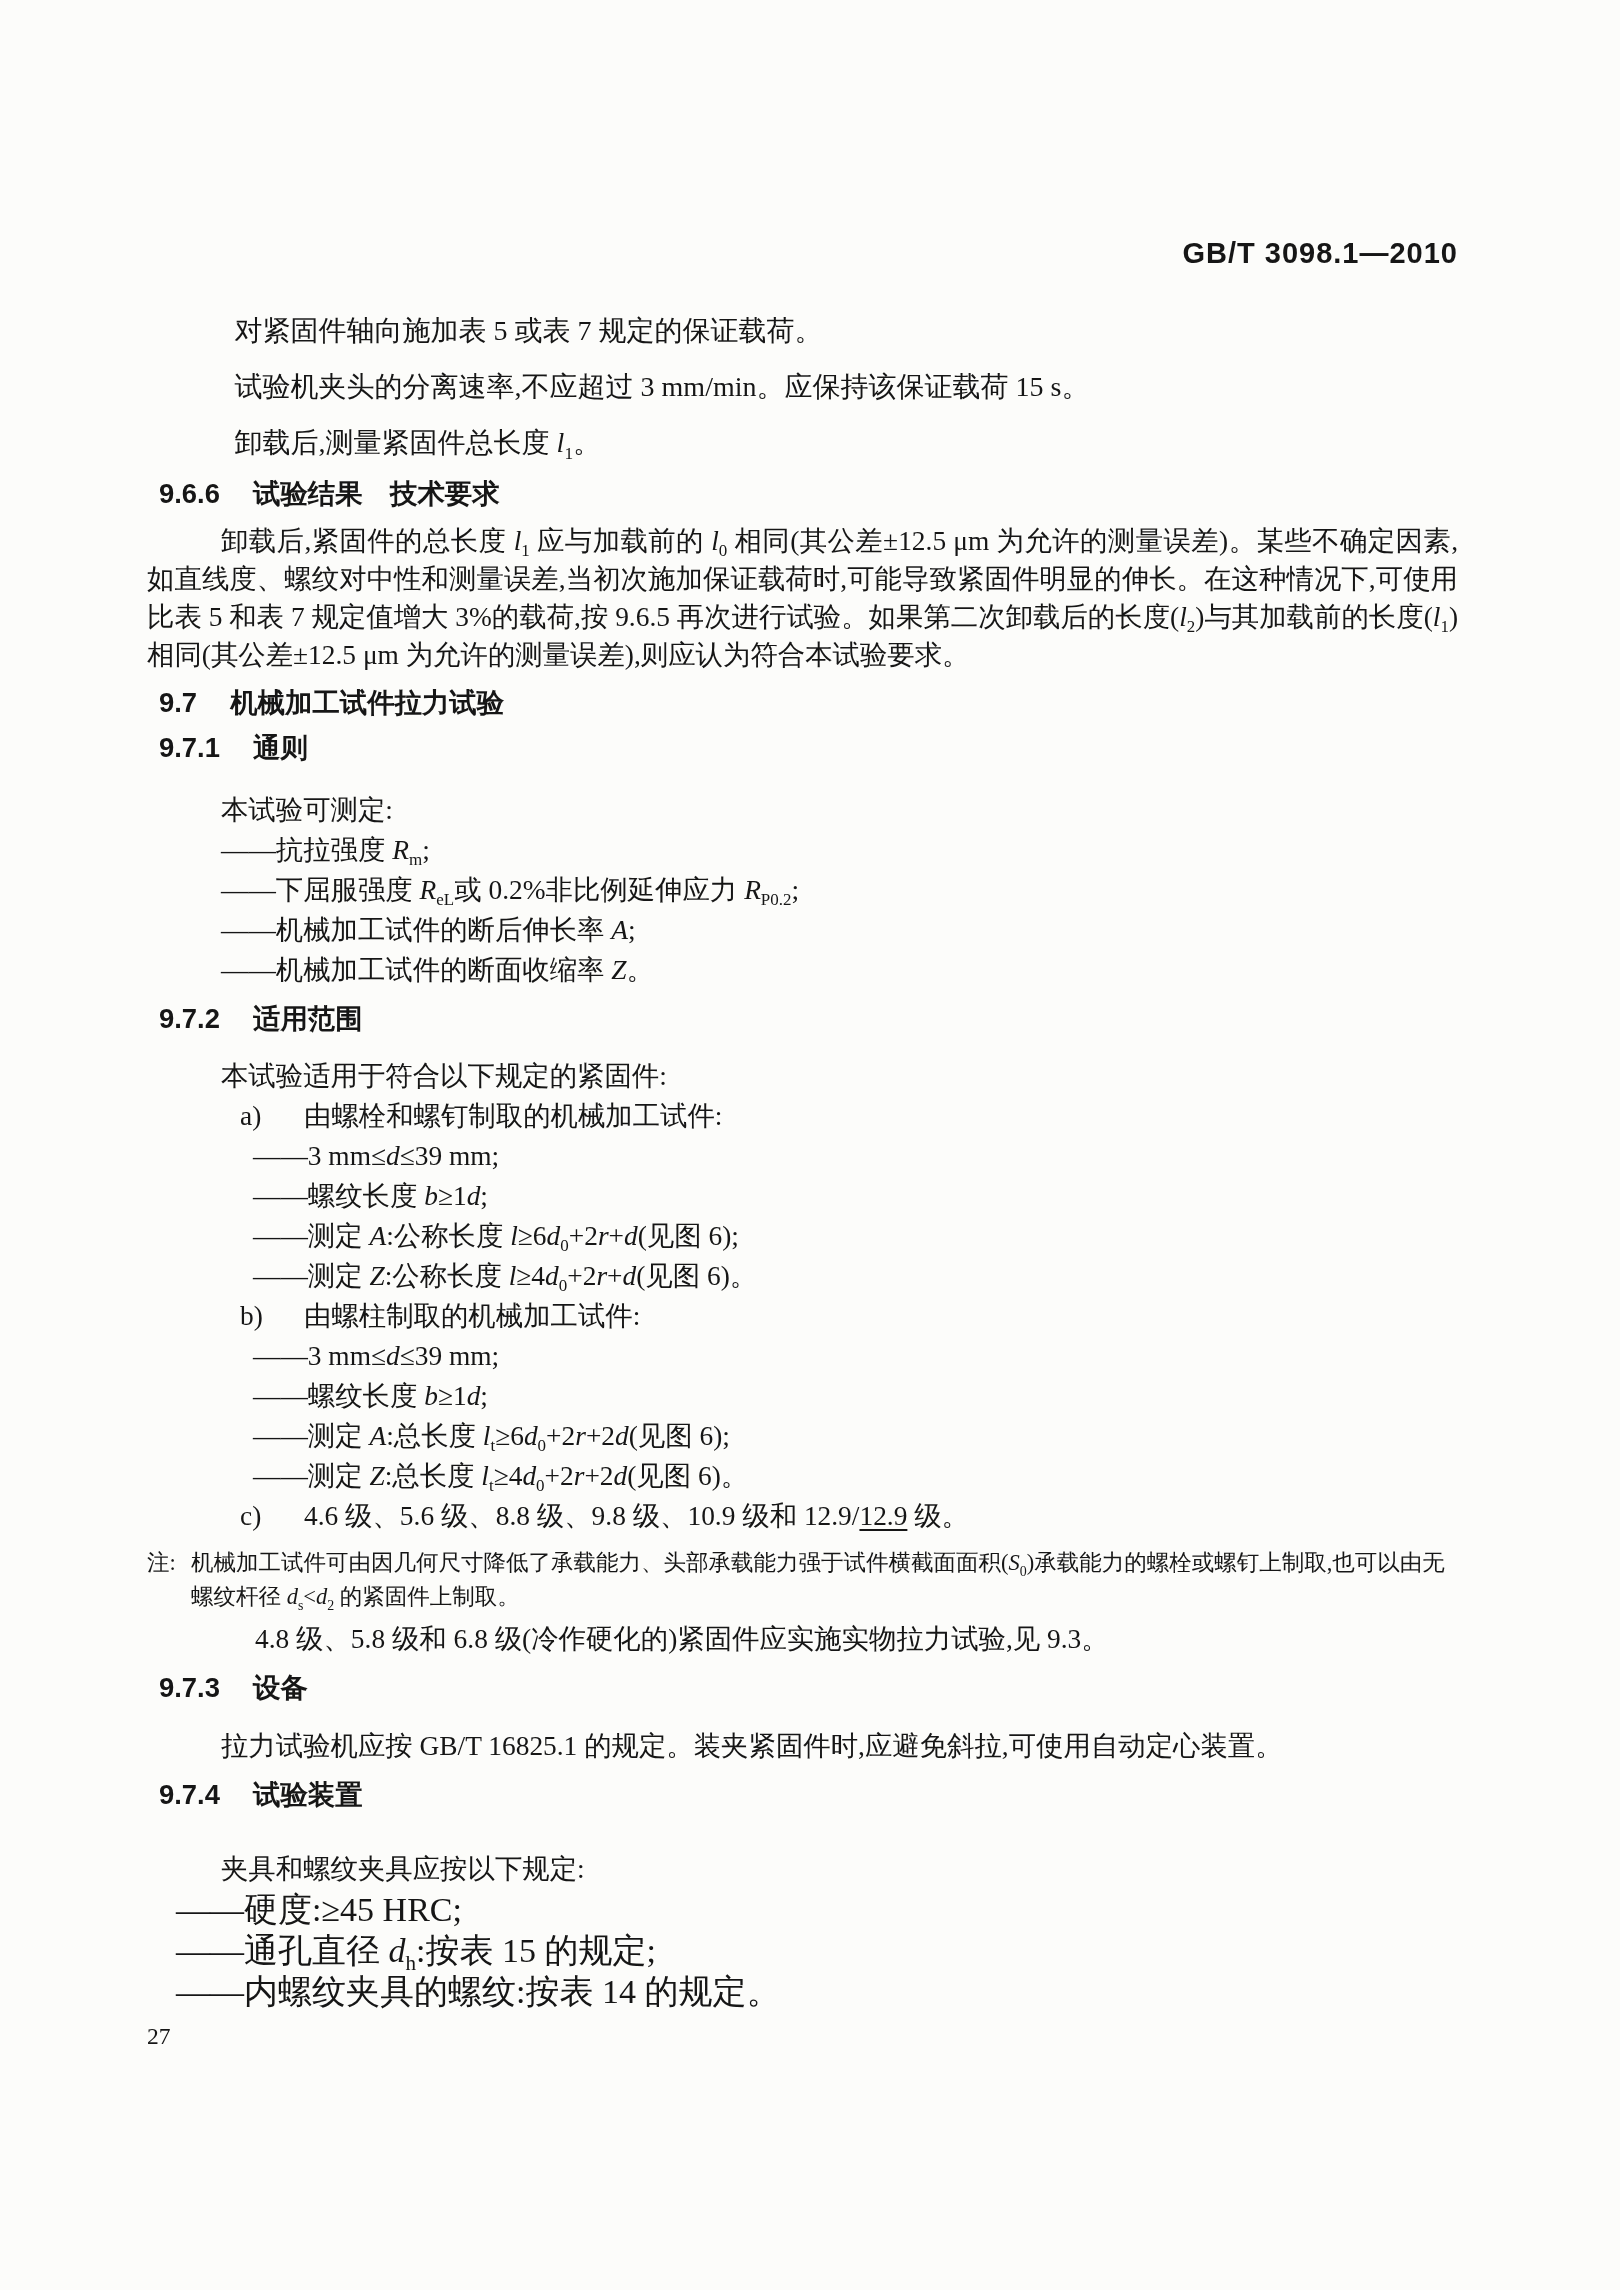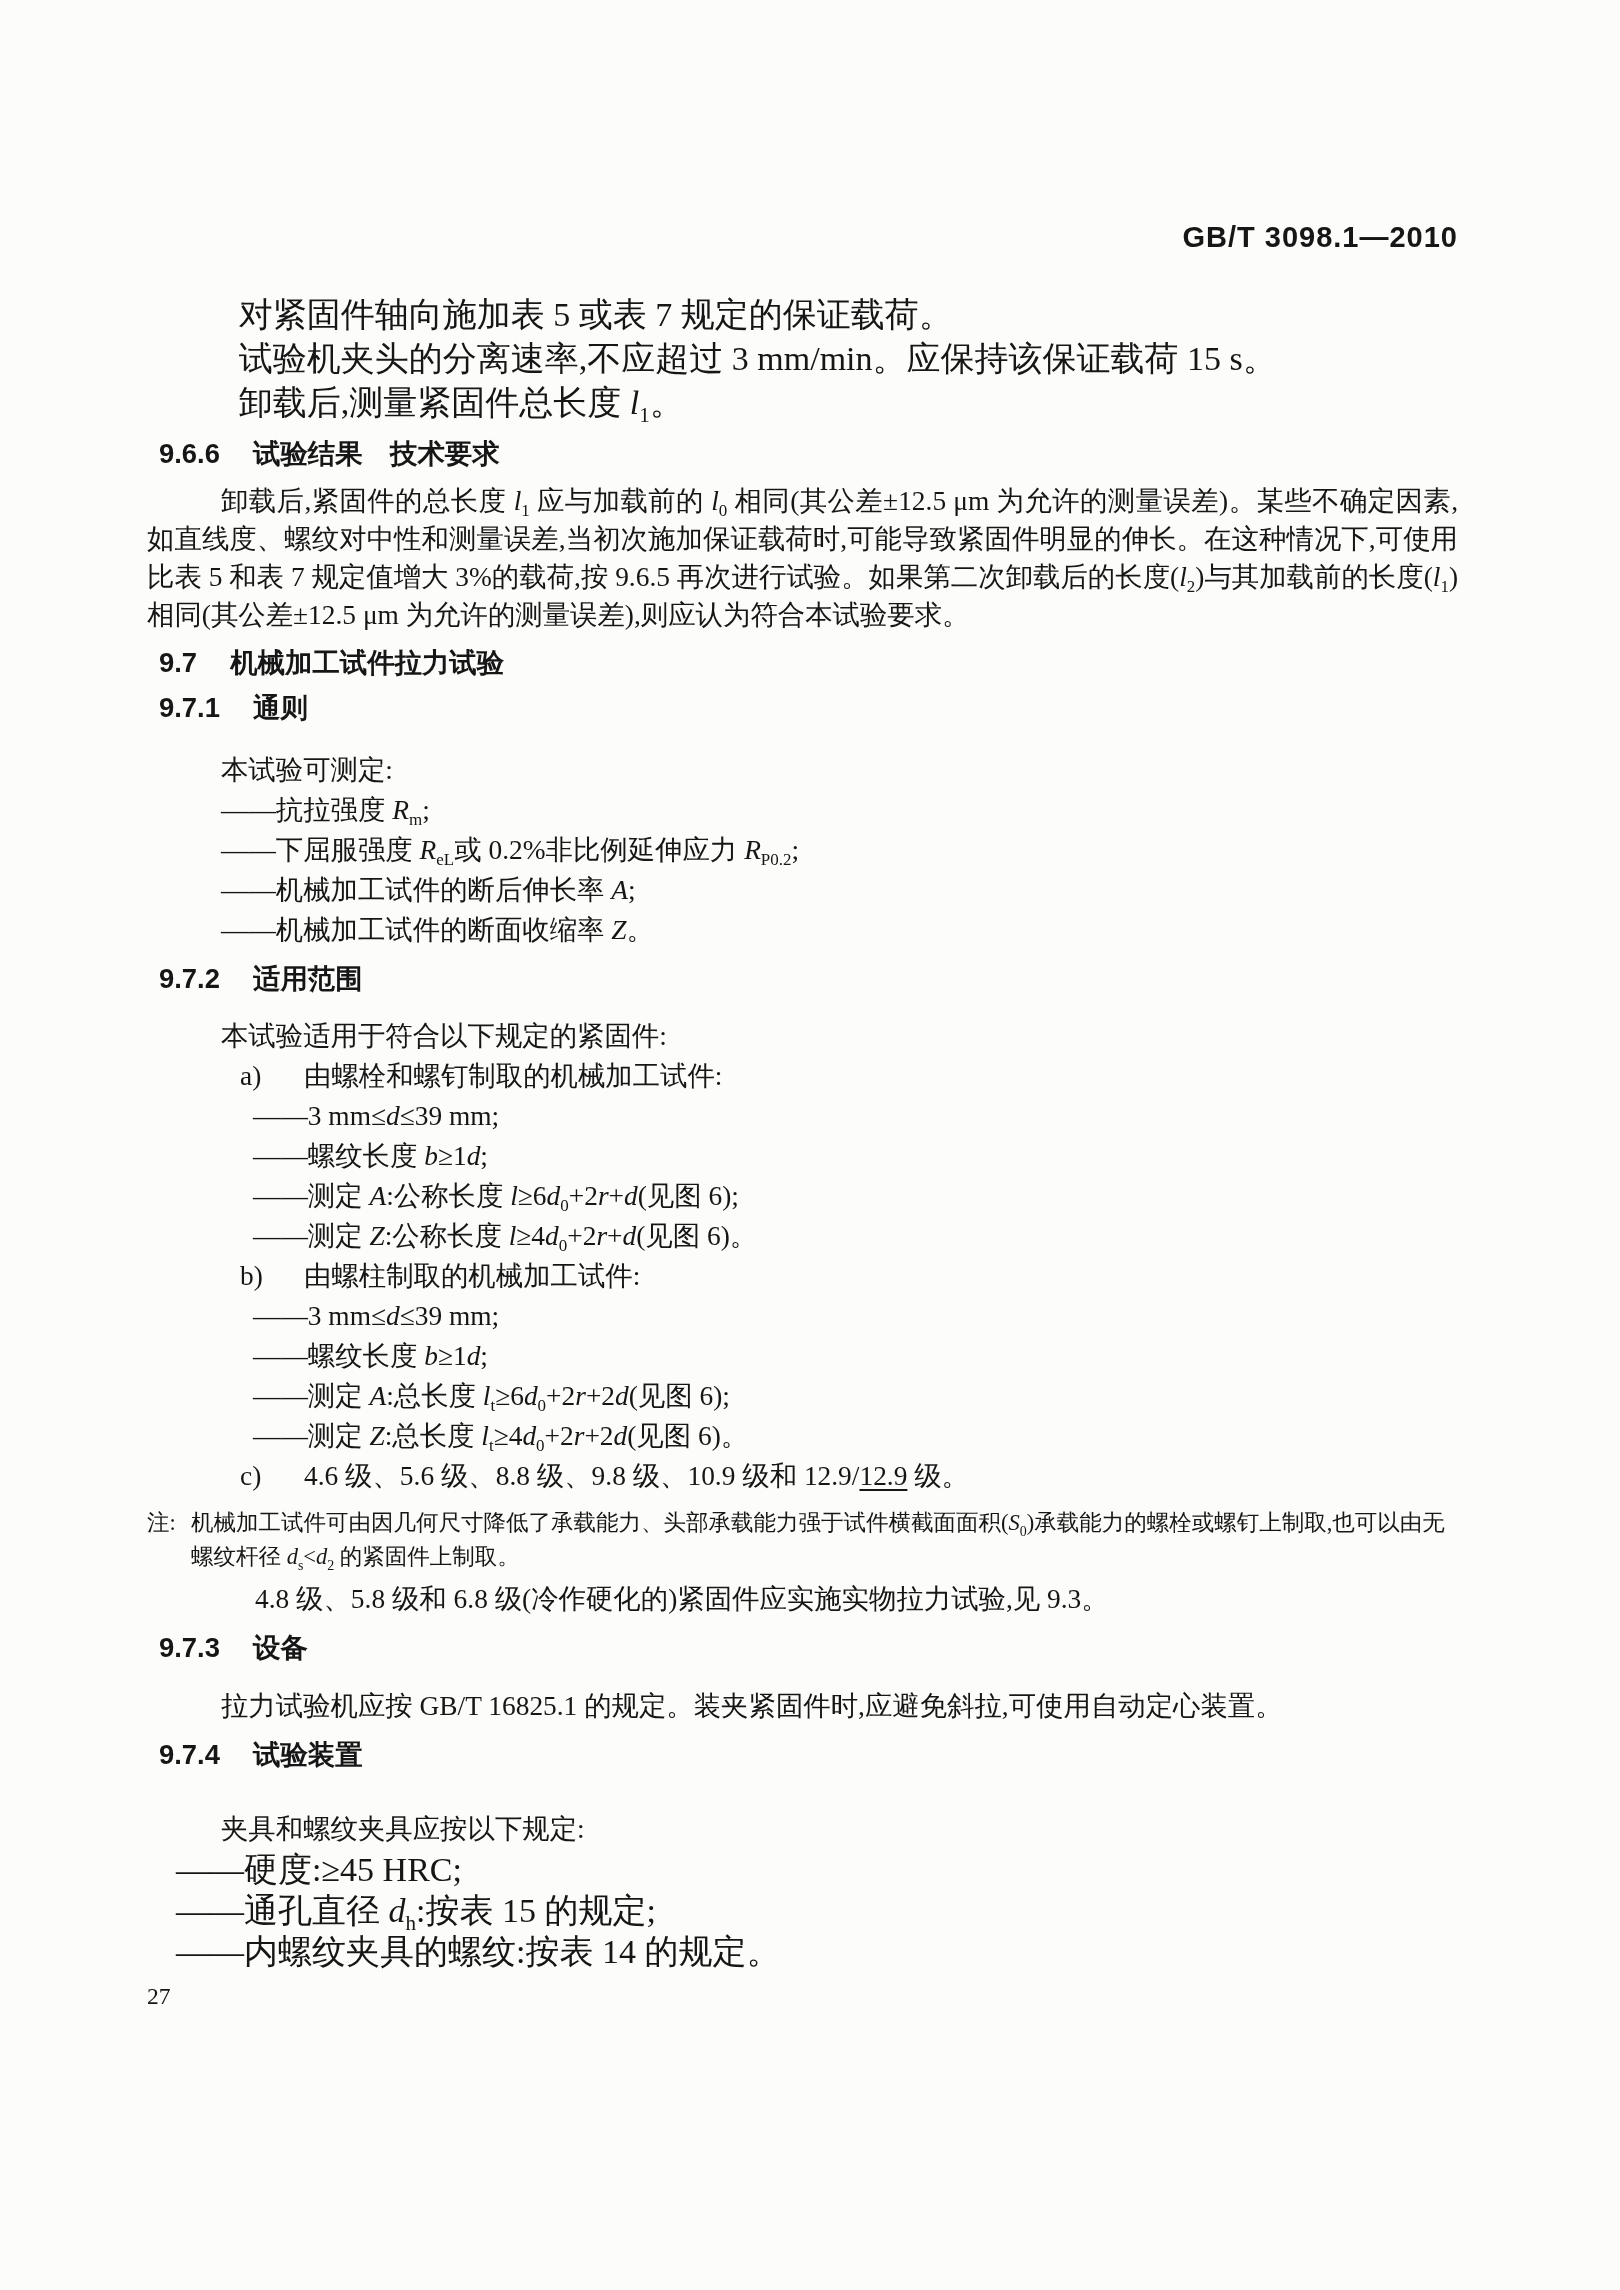--- a/index.html
+++ b/index.html
@@ -9,30 +9,30 @@
     background:#f4f4f2;
     font-family:"Liberation Serif","DejaVu Serif",serif;
     color:#161616;
     -webkit-font-smoothing:antialiased;
   }
   .page{
     position:relative;width:1620px;height:2291px;
     background:#fcfcfa;overflow:hidden;
   }
   .content{
-    position:absolute;left:147px;top:0;width:1311px;
+    position:absolute;left:147px;top:16px;width:1311px;
   }
   .doc-header{
     margin-top:221px;
     font-family:"Liberation Sans","DejaVu Sans",sans-serif;
     font-weight:bold;font-size:29px;line-height:33px;
     text-align:right;letter-spacing:1px;
   }
   .intro{margin-top:39px;}
-  .intro p{margin:0;font-size:34px;line-height:44px;text-indent:2.7em;}
+  .intro p{margin:12px;font-size:28px;line-height:44px;text-indent:2.7em;}
   h2.sec{
     margin:12px;font-family:"Liberation Sans","DejaVu Sans",sans-serif;
     font-weight:bold;font-size:27.4px;line-height:33px;
   }
   h2.sec .sec-num{margin-right:25.5px;}
   .mt-966{margin-top:13.7px;}
   .just{
     margin:9px 0 0 0;font-size:27.4px;line-height:38px;
     text-align:justify;text-indent:2.7em;
   }

